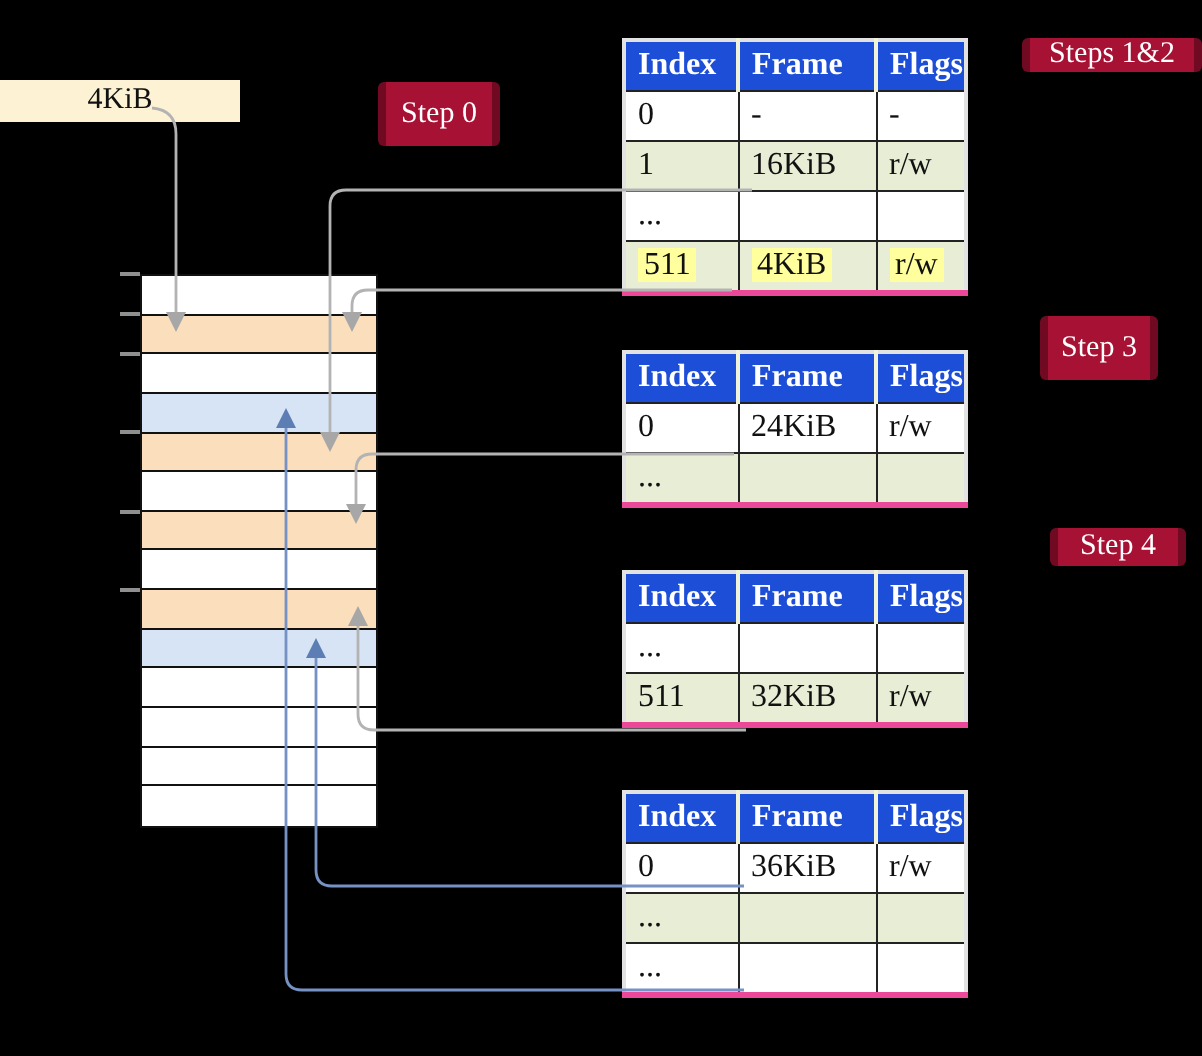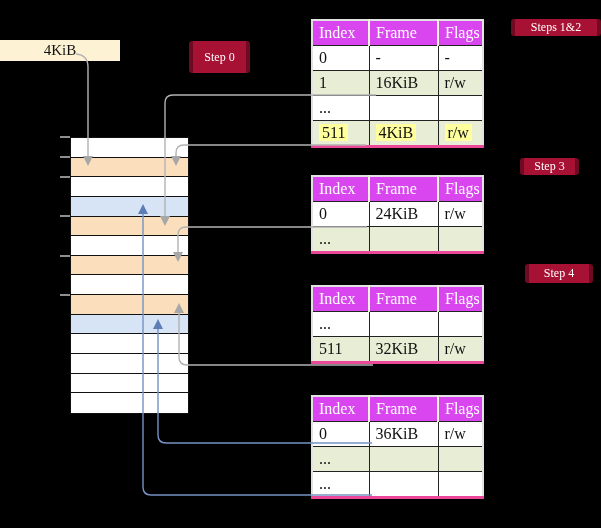--- a/index.html
+++ b/index.html
@@ -4,27 +4,27 @@
 <style>
   html,body{margin:0;padding:0;background:#000;}
   .stage{position:relative;width:601px;height:528px;background:#000;overflow:hidden;
          font-family:"Liberation Serif","DejaVu Serif",serif;}
 
   
   .rootbox{position:absolute;left:0;top:40px;width:120px;height:21px;background:#fdf3d4;
            color:#111;font-size:15px;display:flex;align-items:center;justify-content:center;}
 
   
-  .badge{position:absolute;background:#a61134;color:#fff;font-size:12px;
+  .badge{position:absolute;background:#a61134;color:#fff;font-size:15px;
          display:flex;align-items:center;justify-content:center;
          border-left:4px solid #6f0a22;border-right:4px solid #6f0a22;
          border-radius:3px;box-sizing:border-box;white-space:nowrap;}
   .badge-step0{left:189px;top:41px;width:61px;height:32px;}
   .badge-steps12{left:511px;top:19px;width:90px;height:17px;}
-  .badge-step3{left:520px;top:158px;width:59px;height:17px;}
+  .badge-step3{left:520px;top:158px;width:59px;height:32px;}
   .badge-step4{left:486px;top:264px;width:68px;height:19px;margin-left:39px;}
 
   
   .memstack{position:absolute;left:70px;top:137px;width:119px;height:277px;
             border:1px solid #111;box-sizing:border-box;display:grid;
             grid-template-rows:repeat(14,1fr);}
   .mem-row{border-bottom:1px solid #111;background:#fff;}
   .mem-row:last-child{border-bottom:none;}
   .mem-row[data-kind="plain"]{background:#ffffff;}
   .mem-row[data-kind="page-table"]{background:#fbdfbd;}
@@ -32,21 +32,21 @@
 
   
   .tick{position:absolute;left:60px;width:10px;height:2px;background:#8f8f8f;}
 
   
   table.ptable{position:absolute;left:311px;width:171px;border-collapse:collapse;
                table-layout:fixed;background:#fff;border:2px solid #e2e2e2;}
   .ptable col.c-index{width:57px;}
   .ptable col.c-frame{width:69px;}
   .ptable col.c-flags{width:45px;}
-  .ptable th{background:#d946ef;color:#fff;font-weight:normal;font-size:16px;text-align:left;
+  .ptable th{background:#1d4ed8;color:#fff;font-weight:bold;font-size:16px;text-align:left;
              height:24px;line-height:24px;padding:0 0 0 6px;
              border-right:2px solid #eef3da;border-bottom:1px solid #222;}
   .ptable th:last-child{border-right:none;}
   .ptable td{font-size:16px;color:#111;height:24px;line-height:24px;padding:0 0 0 6px;
              border-right:1px solid #222;border-bottom:1px solid #222;background:#fff;
              overflow:hidden;white-space:nowrap;}
   .ptable td:last-child{border-right:none;}
   .ptable tbody tr:nth-child(even) td{background:#e8eed6;}
   .ptable tbody tr:last-child td{border-bottom:3px solid #ec4899;}
   .t-level1{top:19px;} .t-level2{top:175px;} .t-level3{top:285px;} .t-level4{top:395px;}

